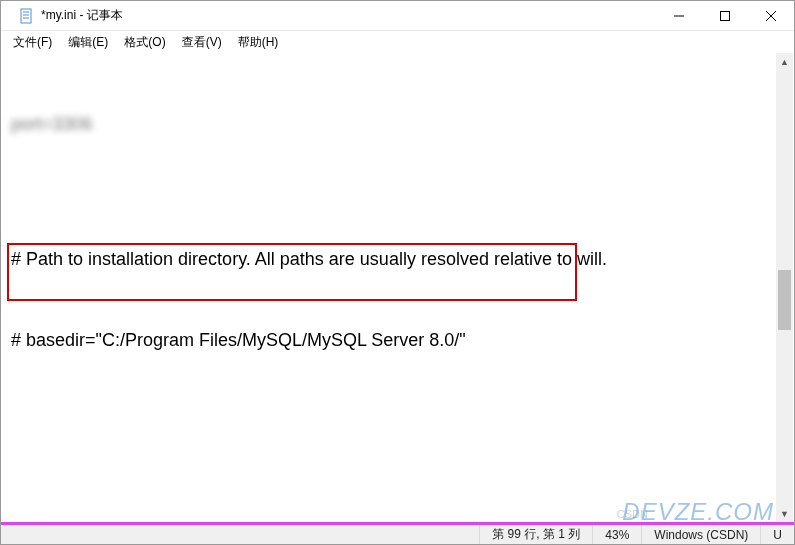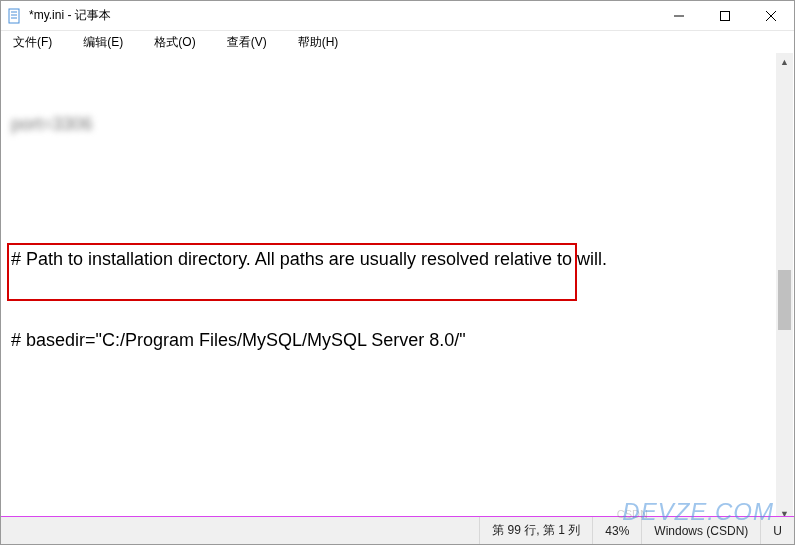--- a/index.html
+++ b/index.html
@@ -10,21 +10,21 @@
     height: 545px;
     overflow: hidden;
     border: 1px solid #999;
     position: relative;
   }
   .titlebar {
     height: 30px;
     display: flex;
     align-items: center;
     background: #fff;
-    padding-left: 6px;
+    padding-left: 18px;
     border-bottom: 1px solid #e8e8e8;
   }
   .titlebar .icon {
     width: 16px; height: 16px;
     margin-right: 6px;
     display: inline-flex;
     align-items: center;
     justify-content: center;
   }
   .titlebar .title {
@@ -46,21 +46,20 @@
     color: #000;
   }
   .window-controls .ctrl svg { width: 10px; height: 10px; }
   .menubar {
     height: 22px;
     display: flex;
     align-items: center;
     padding: 0 4px;
     font-size: 12px;
     background: #fff;
-    gap: 15px;
   }
   .menubar .menu-item {
     padding: 2px 8px;
     cursor: default;
   }
   .editor-wrap {
     position: absolute;
     top: 52px;
     bottom: 22px;
     left: 0;
@@ -113,23 +112,23 @@
   .scrollbar .thumb {
     position: absolute;
     left: 2px; right: 2px;
     top: 200px;
     height: 60px;
     background: #c0c0c0;
   }
   .statusbar {
     position: absolute;
     bottom: 0; left: 0; right: 0;
-    height: 28px;
+    height: 22px;
     background: #f0f0f0;
-    border-top: 1px solid #d946ef;
+    border-top: 3px solid #d946ef;
     display: flex;
     align-items: center;
     font-size: 12px;
     color: #222;
   }
   .statusbar .spacer { flex: 1; }
   .statusbar .cell {
     padding: 0 12px;
     border-left: 1px solid #d8d8d8;
     height: 100%;

